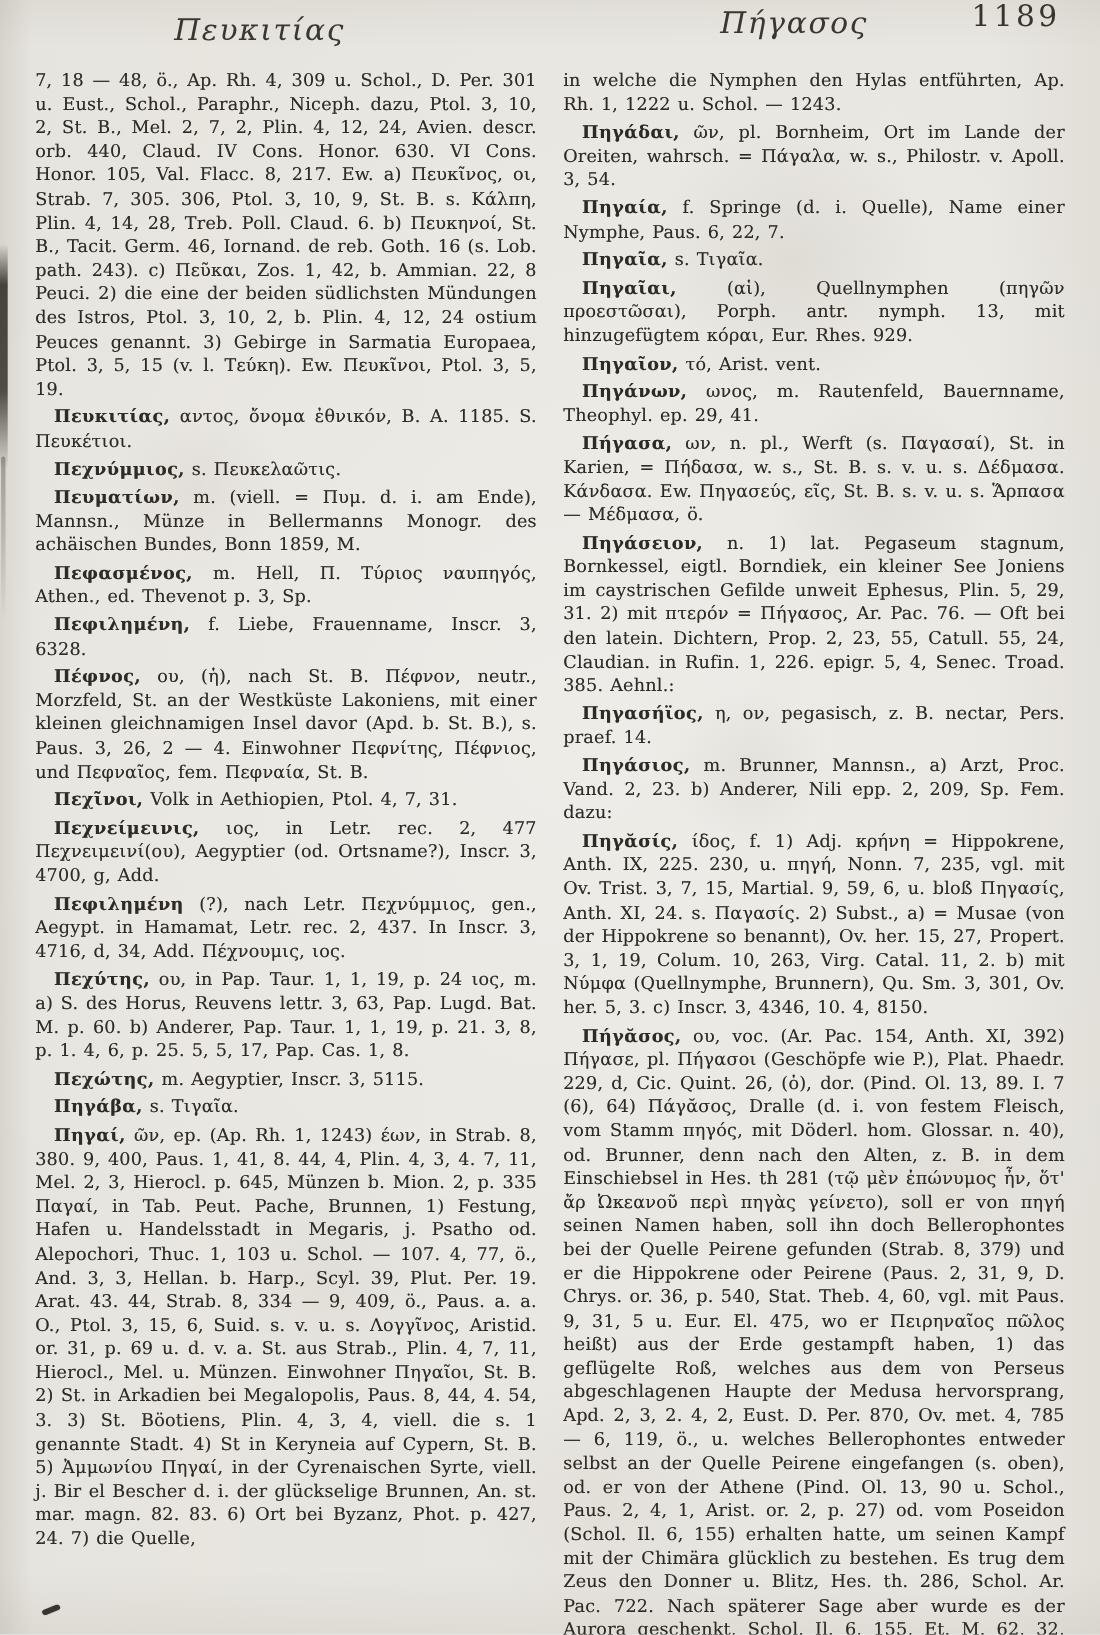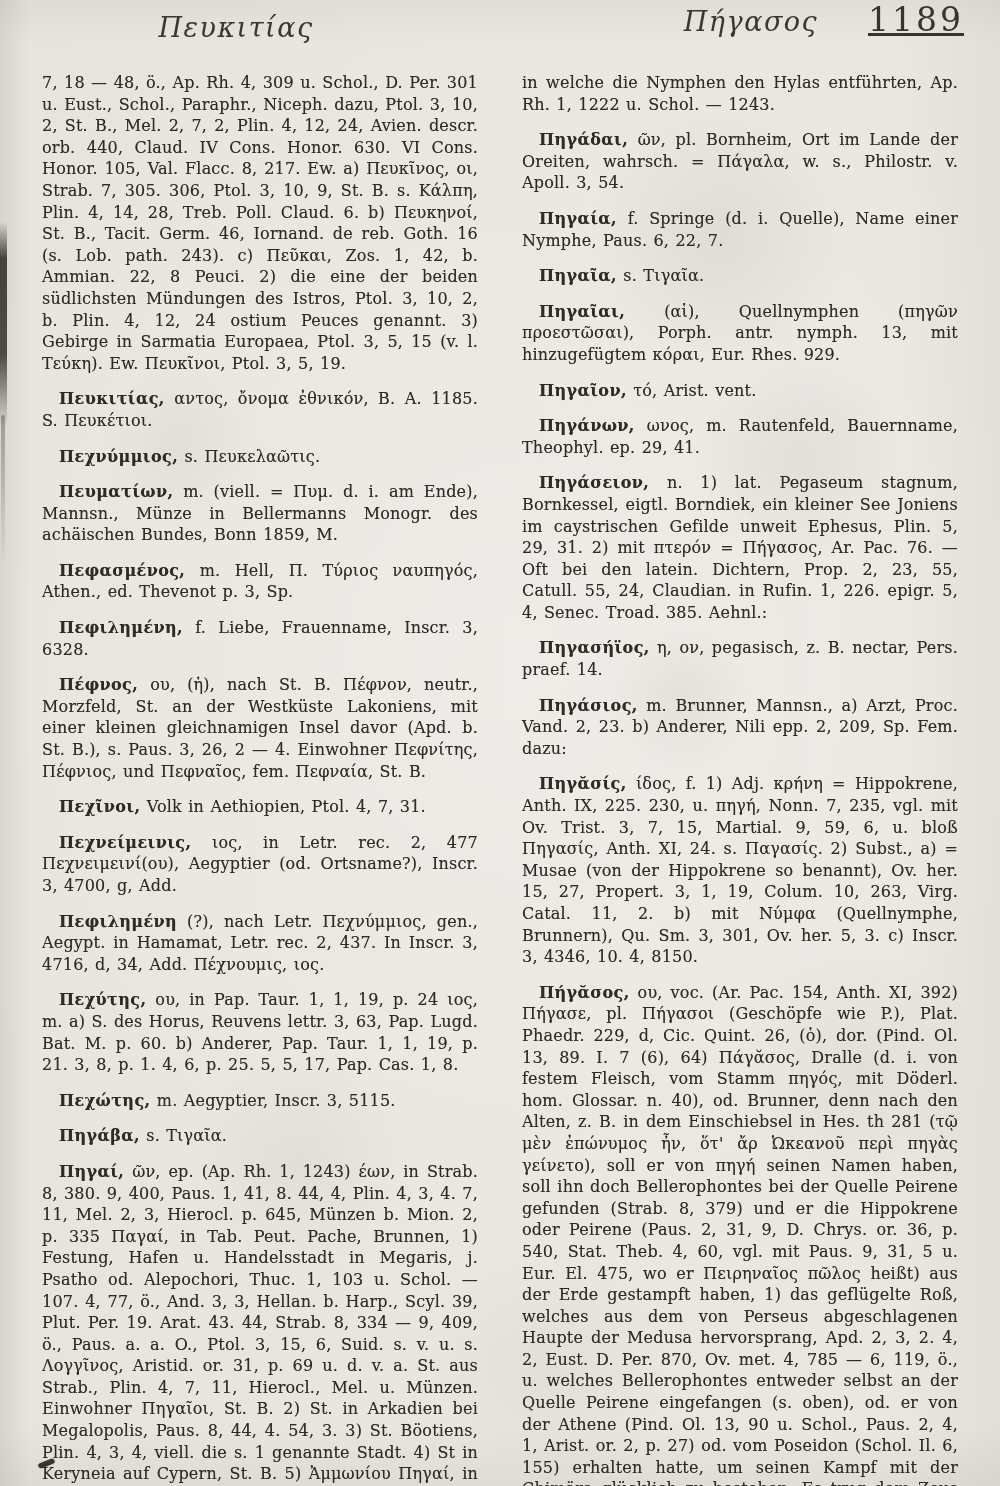--- a/index.html
+++ b/index.html
@@ -49,42 +49,41 @@
   .running-head {
     position:absolute;
     font-style:italic;
     font-size:27px;
     letter-spacing:1.5px;
     color:#3b362f;
     white-space:nowrap;
     transform:translateX(-50%);
   }
   .head-left  { left:236px; top:12px;text-align:right; }
-  .head-right { left:722px; top:6px;margin-left:29px;  }
+  .head-right { left:722px; top:6px;  }
   .page-number {
     position:absolute; right:36px; top:0px;
-    font-size:33px; letter-spacing:3px;
+    font-size:27px; letter-spacing:3px;
     color:#38332c;
-    text-decoration:underline;
   }
   .columns {
     position:absolute; top:58px; left:28px;
     display:flex; gap:16px;
   }
   .col {
     width:464px;
     text-align:justify;
     font-size:16px;
     line-height:21.6px;
     letter-spacing:0.2px;
     word-spacing:1px;
     text-shadow:0 0 0.5px rgba(46,42,36,0.45);
     hyphens:none;
   }
-  .col p { margin:14px; text-indent:17px; }
+  .col p { margin:4px; text-indent:17px; }
   .col p.cont { text-indent:0; }
   .col b { font-weight:700; letter-spacing:0.4px; }
 </style>
 </head>
 <body>
 
 <div class="page">
   <div class="stains"></div>
   <div class="gutter-streak"></div>
   <div class="gutter-streak-faint"></div>
@@ -112,20 +111,21 @@
         <p class="entry"><b>Πηγαί,</b> <span>ῶν, ep. (Ap. Rh. 1, 1243) έων, in Strab. 8, 380. 9, 400, Paus. 1, 41, 8. 44, 4, Plin. 4, 3, 4. 7, 11, Mel. 2, 3, Hierocl. p. 645, Münzen b. Mion. 2, p. 335 Παγαί, in Tab. Peut. Pache, Brunnen, 1) Festung, Hafen u. Handelsstadt in Megaris, j. Psatho od. Alepochori, Thuc. 1, 103 u. Schol. — 107. 4, 77, ö., And. 3, 3, Hellan. b. Harp., Scyl. 39, Plut. Per. 19. Arat. 43. 44, Strab. 8, 334 — 9, 409, ö., Paus. a. a. O., Ptol. 3, 15, 6, Suid. s. v. u. s. Λογγῖνος, Aristid. or. 31, p. 69 u. d. v. a. St. aus Strab., Plin. 4, 7, 11, Hierocl., Mel. u. Münzen. Einwohner Πηγαῖοι, St. B. 2) St. in Arkadien bei Megalopolis, Paus. 8, 44, 4. 54, 3. 3) St. Böotiens, Plin. 4, 3, 4, viell. die s. 1 genannte Stadt. 4) St in Keryneia auf Cypern, St. B. 5) Ἀμμωνίου Πηγαί, in der Cyrenaischen Syrte, viell. j. Bir el Bescher d. i. der glückselige Brunnen, An. st. mar. magn. 82. 83. 6) Ort bei Byzanz, Phot. p. 427, 24. 7) die Quelle,</span></p>
       </div>
     <div class="col" id="col-right">
         <p class="entry cont"><span>in welche die Nymphen den Hylas entführten, Ap. Rh. 1, 1222 u. Schol. — 1243.</span></p>
         <p class="entry"><b>Πηγάδαι,</b> <span>ῶν, pl. Bornheim, Ort im Lande der Oreiten, wahrsch. = Πάγαλα, w. s., Philostr. v. Apoll. 3, 54.</span></p>
         <p class="entry"><b>Πηγαία,</b> <span>f. Springe (d. i. Quelle), Name einer Nymphe, Paus. 6, 22, 7.</span></p>
         <p class="entry"><b>Πηγαῖα,</b> <span>s. Τιγαῖα.</span></p>
         <p class="entry"><b>Πηγαῖαι,</b> <span>(αἱ), Quellnymphen (πηγῶν προεστῶσαι), Porph. antr. nymph. 13, mit hinzugefügtem κόραι, Eur. Rhes. 929.</span></p>
         <p class="entry"><b>Πηγαῖον,</b> <span>τό, Arist. vent.</span></p>
         <p class="entry"><b>Πηγάνων,</b> <span>ωνος, m. Rautenfeld, Bauernname, Theophyl. ep. 29, 41.</span></p>
+        <p class="entry"><b>Πήγασα,</b> <span>ων, n. pl., Werft (s. Παγασαί), St. in Karien, = Πήδασα, w. s., St. B. s. v. u. s. Δέδμασα. Κάνδασα. Ew. Πηγασεύς, εῖς, St. B. s. v. u. s. Ἅρπασα — Μέδμασα, ö.</span></p>
         <p class="entry"><b>Πηγάσειον,</b> <span>n. 1) lat. Pegaseum stagnum, Bornkessel, eigtl. Borndiek, ein kleiner See Joniens im caystrischen Gefilde unweit Ephesus, Plin. 5, 29, 31. 2) mit πτερόν = Πήγασος, Ar. Pac. 76. — Oft bei den latein. Dichtern, Prop. 2, 23, 55, Catull. 55, 24, Claudian. in Rufin. 1, 226. epigr. 5, 4, Senec. Troad. 385. Aehnl.:</span></p>
         <p class="entry"><b>Πηγασήϊος,</b> <span>η, ον, pegasisch, z. B. nectar, Pers. praef. 14.</span></p>
         <p class="entry"><b>Πηγάσιος,</b> <span>m. Brunner, Mannsn., a) Arzt, Proc. Vand. 2, 23. b) Anderer, Nili epp. 2, 209, Sp. Fem. dazu:</span></p>
         <p class="entry"><b>Πηγᾰσίς,</b> <span>ίδος, f. 1) Adj. κρήνη = Hippokrene, Anth. IX, 225. 230, u. πηγή, Nonn. 7, 235, vgl. mit Ov. Trist. 3, 7, 15, Martial. 9, 59, 6, u. bloß Πηγασίς, Anth. XI, 24. s. Παγασίς. 2) Subst., a) = Musae (von der Hippokrene so benannt), Ov. her. 15, 27, Propert. 3, 1, 19, Colum. 10, 263, Virg. Catal. 11, 2. b) mit Νύμφα (Quellnymphe, Brunnern), Qu. Sm. 3, 301, Ov. her. 5, 3. c) Inscr. 3, 4346, 10. 4, 8150.</span></p>
         <p class="entry"><b>Πήγᾰσος,</b> <span>ου, voc. (Ar. Pac. 154, Anth. XI, 392) Πήγασε, pl. Πήγασοι (Geschöpfe wie P.), Plat. Phaedr. 229, d, Cic. Quint. 26, (ὁ), dor. (Pind. Ol. 13, 89. I. 7 (6), 64) Πάγᾰσος, Dralle (d. i. von festem Fleisch, vom Stamm πηγός, mit Döderl. hom. Glossar. n. 40), od. Brunner, denn nach den Alten, z. B. in dem Einschiebsel in Hes. th 281 (τῷ μὲν ἐπώνυμος ἦν, ὅτ' ἄρ Ὠκεανοῦ περὶ πηγὰς γείνετο), soll er von πηγή seinen Namen haben, soll ihn doch Bellerophontes bei der Quelle Peirene gefunden (Strab. 8, 379) und er die Hippokrene oder Peirene (Paus. 2, 31, 9, D. Chrys. or. 36, p. 540, Stat. Theb. 4, 60, vgl. mit Paus. 9, 31, 5 u. Eur. El. 475, wo er Πειρηναῖος πῶλος heißt) aus der Erde gestampft haben, 1) das geflügelte Roß, welches aus dem von Perseus abgeschlagenen Haupte der Medusa hervorsprang, Apd. 2, 3, 2. 4, 2, Eust. D. Per. 870, Ov. met. 4, 785 — 6, 119, ö., u. welches Bellerophontes entweder selbst an der Quelle Peirene eingefangen (s. oben), od. er von der Athene (Pind. Ol. 13, 90 u. Schol., Paus. 2, 4, 1, Arist. or. 2, p. 27) od. vom Poseidon (Schol. Il. 6, 155) erhalten hatte, um seinen Kampf mit der Chimära glücklich zu bestehen. Es trug dem Zeus den Donner u. Blitz, Hes. th. 286, Schol. Ar. Pac. 722. Nach späterer Sage aber wurde es der Aurora geschenkt, Schol. Il. 6, 155, Et. M. 62, 32, Tzetz. Lyc. 17, od. als himmlisches Roß unter die</span></p>
       </div>
   </div>
 </div>
 
 </body></html>

